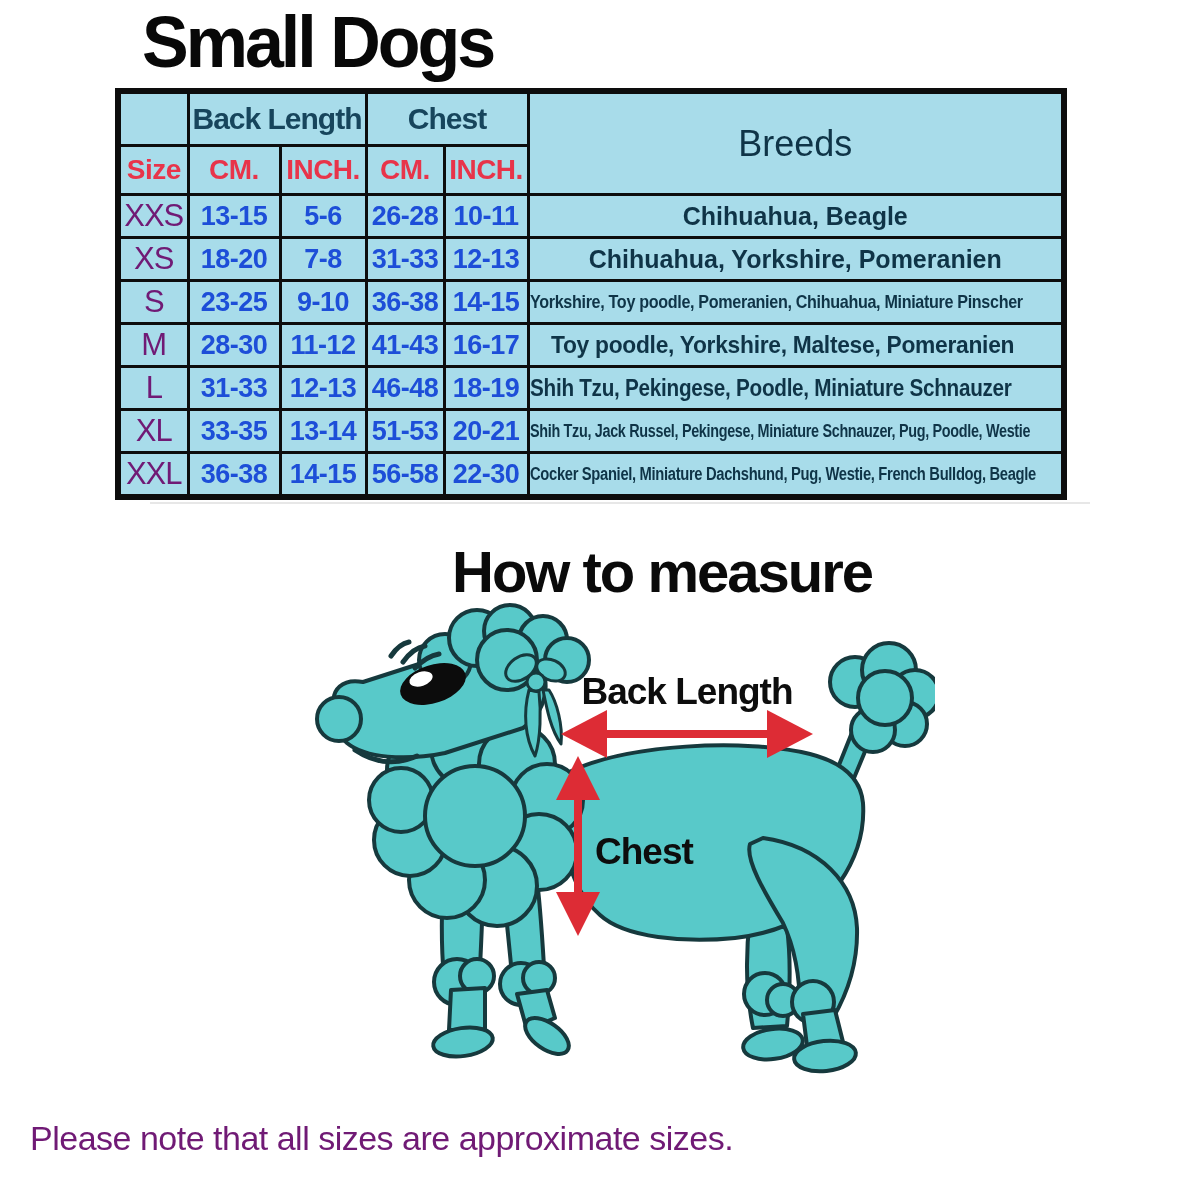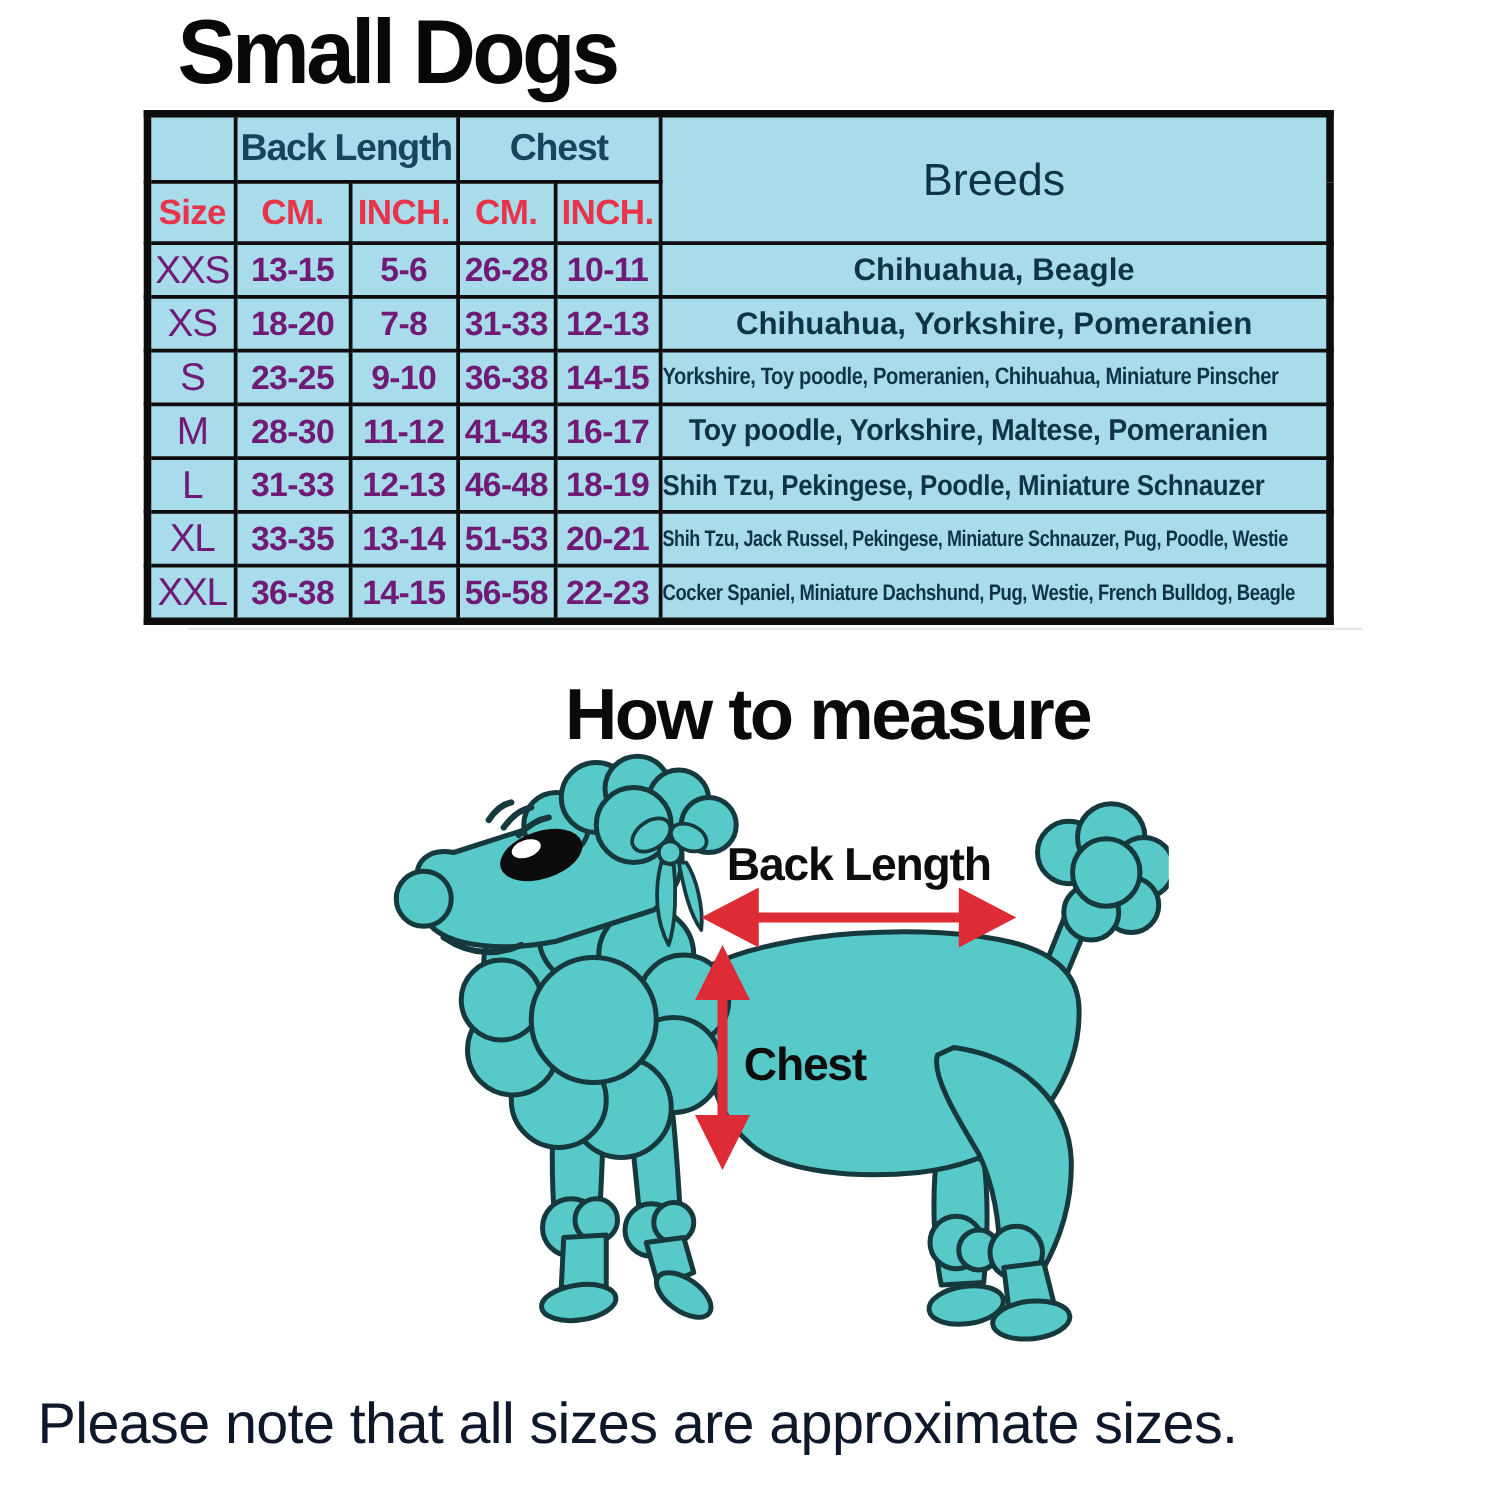--- a/index.html
+++ b/index.html
@@ -17,21 +17,21 @@
   
   .tbl-wrap{position:absolute;left:115px;top:88px;}
   table.size-table{border-collapse:collapse;table-layout:fixed;width:952px;
                    background:#a8dcea;border:6px solid #0d0d0d;}
   table.size-table th,table.size-table td{border:3px solid #0d0d0d;text-align:center;
                    vertical-align:middle;padding:0;overflow:hidden;}
   th.group-h{height:50px;font-size:30px;font-weight:700;color:#17455c;letter-spacing:-1px;}
   th.breeds-h{font-size:36px;font-weight:400;color:#0f3447;letter-spacing:0;}
   th.red-h{height:46px;font-size:28px;font-weight:700;color:#e8344a;letter-spacing:-0.5px;}
   td.size-c{height:40px;font-size:31px;font-weight:400;color:#701a75;letter-spacing:-1px;}
-  td.num-c{font-size:27px;font-weight:700;color:#701a75;letter-spacing:-0.5px;}
+  td.num-c{font-size:27px;font-weight:700;color:#1d4ed8;letter-spacing:-0.5px;}
   td.breeds-c{text-align:left;padding-left:8px;color:#0f3447;white-space:nowrap;}
   td.breeds-c span{display:inline-block;transform-origin:0 50%;white-space:nowrap;font-weight:700;}
   tbody tr:nth-child(1) td.breeds-c span{font-size:25px;}
   tbody tr:nth-child(2) td.breeds-c span{font-size:25px;}
   tbody tr:nth-child(3) td.breeds-c span{font-size:19px;letter-spacing:-0.4px;transform:scaleX(0.85);}
   tbody tr:nth-child(4) td.breeds-c span{font-size:24px;letter-spacing:-0.3px;transform:scaleX(0.95);}
   tbody tr:nth-child(5) td.breeds-c span{font-size:23px;letter-spacing:-0.3px;transform:scaleX(0.9);}
   tbody tr:nth-child(6) td.breeds-c span{font-size:18px;letter-spacing:-0.4px;transform:scaleX(0.8);}
   tbody tr:nth-child(7) td.breeds-c span{font-size:18px;letter-spacing:-0.4px;transform:scaleX(0.82);}
 
@@ -39,21 +39,21 @@
   .dog-svg{position:absolute;left:295px;top:598px;}
   .dogfill{fill:#58c9c9;stroke:#16393d;stroke-width:4;stroke-linejoin:round;}
   .dogline{fill:none;stroke:#16393d;stroke-width:5;stroke-linecap:round;}
   .thinline{fill:#58c9c9;stroke:#16393d;stroke-width:3;stroke-linejoin:round;}
   .arrowline{stroke:#dd2c35;stroke-width:8;}
   .arrowhead{fill:#dd2c35;}
   .measure-label{font-family:"Liberation Sans",sans-serif;font-size:37px;font-weight:700;
                  fill:#0d0d0d;letter-spacing:-1px;}
 
   
-  .footer{position:absolute;left:30px;top:1118px;font-size:46px;color:#0f172a;
+  .footer{position:absolute;left:30px;top:1118px;font-size:34px;color:#701a75;
           line-height:41px;letter-spacing:-0.5px;white-space:nowrap;}
 </style>
 </head>
 <body>
 
 <div id="page">
 
   <div class="main-title">Small Dogs</div>
 
   <div class="tbl-wrap">
@@ -128,21 +128,21 @@
           <td class="num-c">13-14</td>
           <td class="num-c">51-53</td>
           <td class="num-c">20-21</td>
           <td class="breeds-c"><span>Shih Tzu, Jack Russel, Pekingese, Miniature Schnauzer, Pug, Poodle, Westie</span></td>
         </tr>
         <tr>
           <td class="size-c">XXL</td>
           <td class="num-c">36-38</td>
           <td class="num-c">14-15</td>
           <td class="num-c">56-58</td>
-          <td class="num-c">22-23</td>
+          <td class="num-c">22-30</td>
           <td class="breeds-c"><span>Cocker Spaniel, Miniature Dachshund, Pug, Westie, French Bulldog, Beagle</span></td>
         </tr>
       </tbody>
     </table>
   </div>
 
   <div class="divider"></div>
 
   <div class="measure-title">How to measure</div>
 

